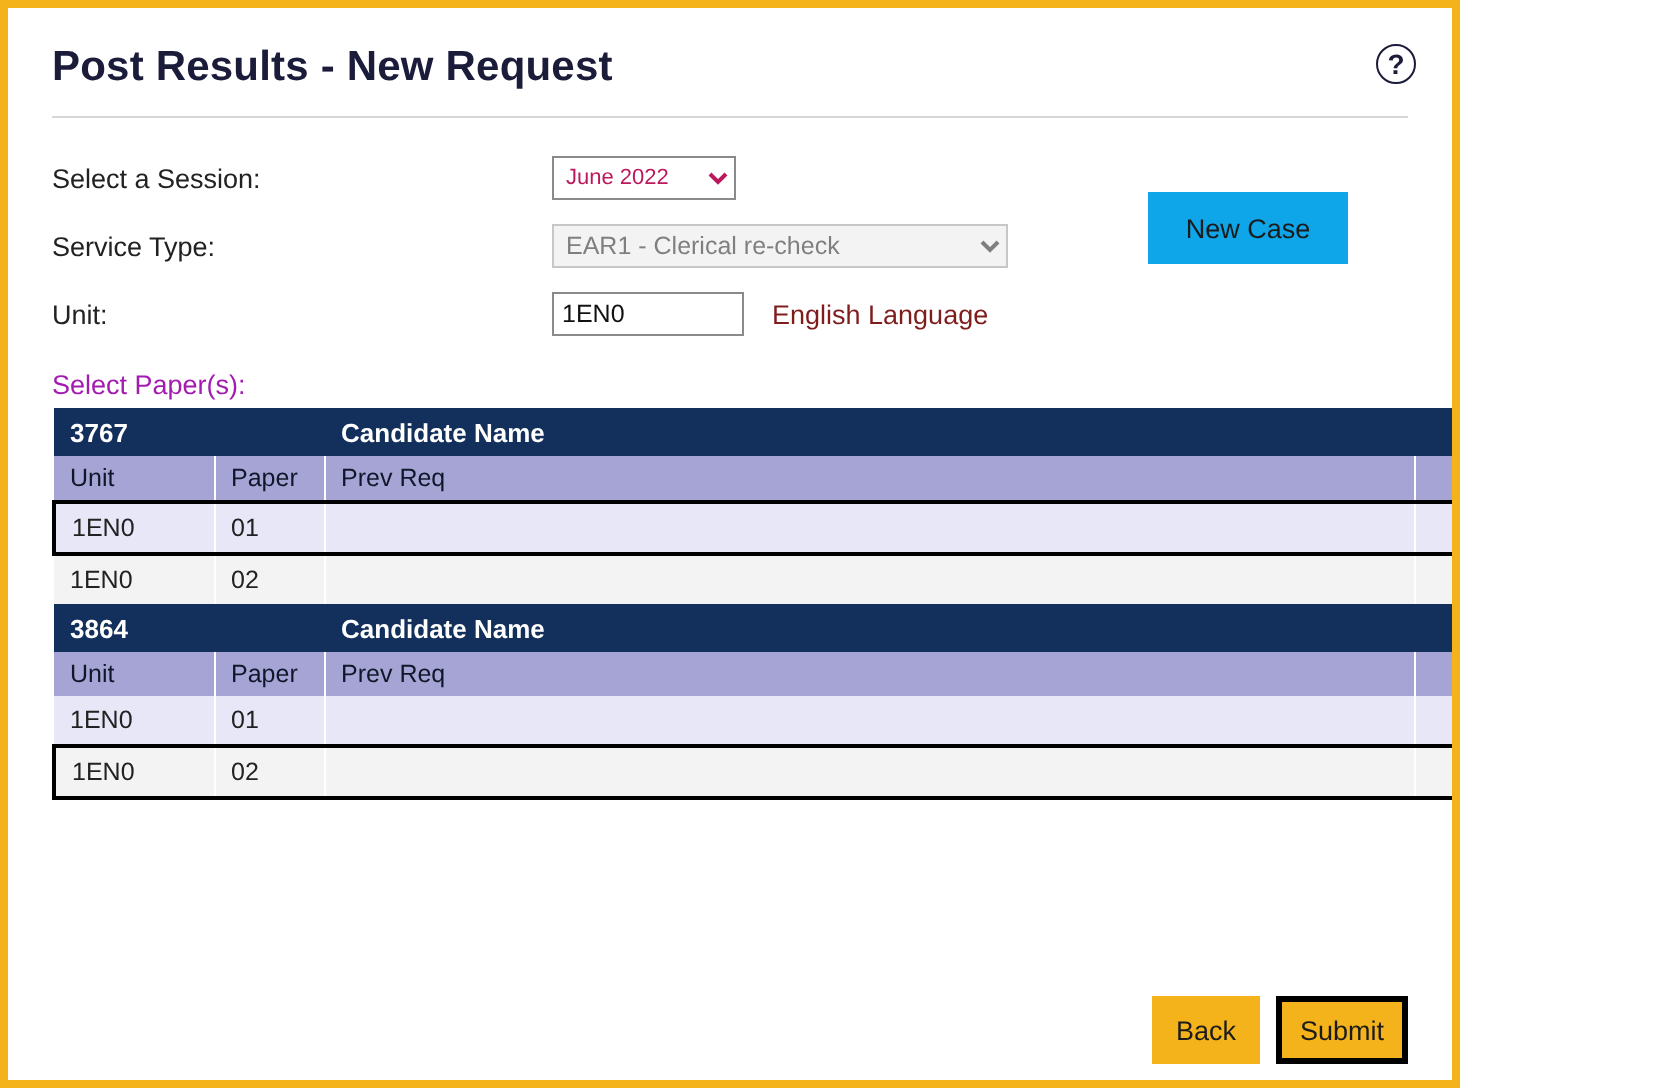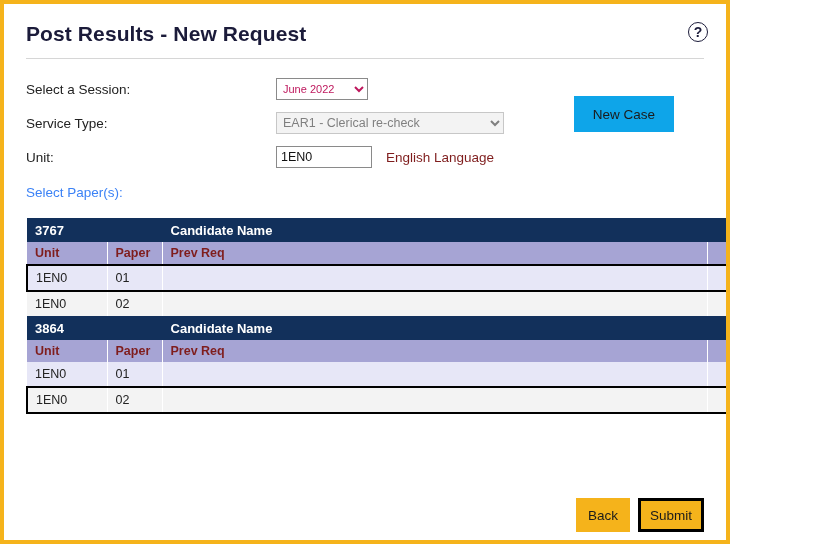--- a/index.html
+++ b/index.html
@@ -116,22 +116,22 @@
     height: 36px;
     background: #0ea5e9;
     border: none;
     font-size: 13.5px;
     font-family: "Liberation Sans", sans-serif;
     color: #1b1b1b;
     cursor: pointer;
   }
   .select-papers-label {
     font-size: 13.5px;
-    color: #3b82f6;
-    margin: 14px 0 18px 0;
+    color: #a21caf;
+    margin: 14px 0 4px 0;
   }
   table.papers {
     width: 100%;
     border-collapse: collapse;
     table-layout: fixed;
     font-size: 12.5px;
   }
   table.papers td, table.papers th {
     padding: 0;
     margin: 0;
@@ -141,22 +141,22 @@
     color: #ffffff;
     font-weight: bold;
     font-size: 13px;
     height: 24px;
     padding: 0 8px;
     border-right: 1px solid #12305b;
     margin-top: 35px;
   }
   tr.col-header td {
     background: #a6a4d4;
-    color: #7f1d1d;
-    font-weight: bold;
+    color: #0f172a;
+    font-weight: normal;
     height: 22px;
     padding: 0 8px;
     border-right: 1px solid #ffffff;
   }
   tr.data-row td {
     height: 24px;
     padding: 0 8px;
     border-right: 1px solid #ffffff;
     color: #222;
   }

